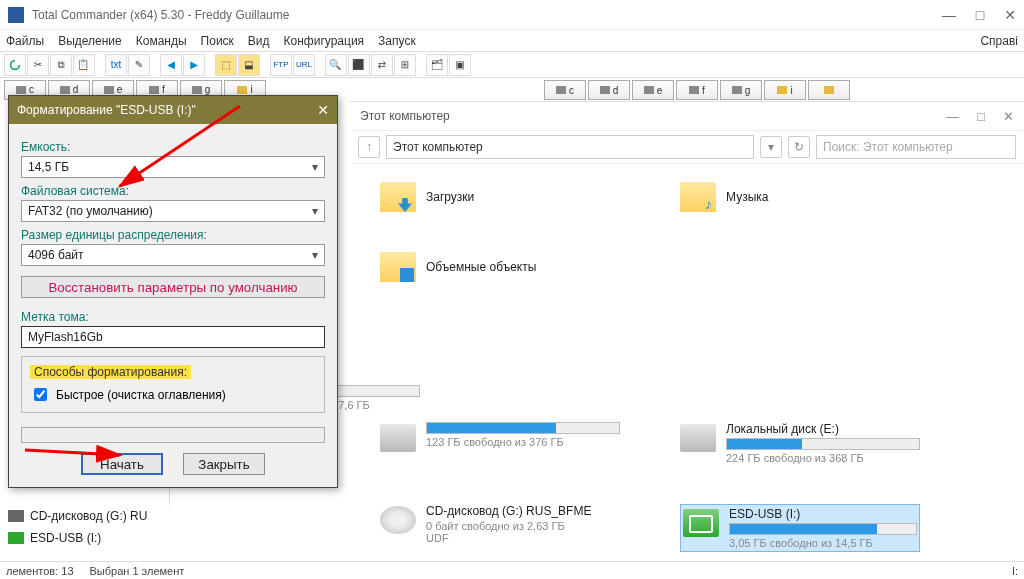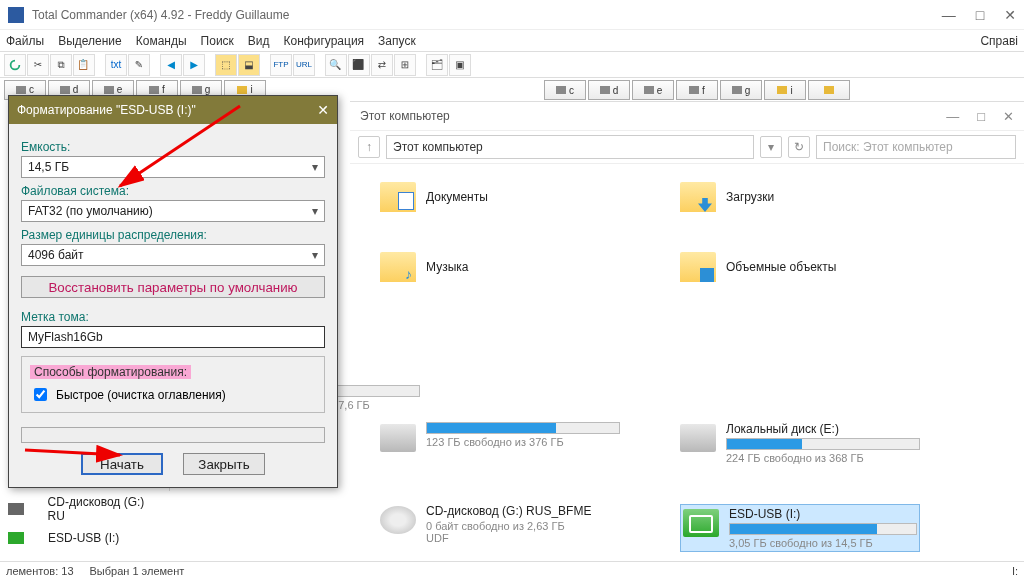--- a/index.html
+++ b/index.html
@@ -59,21 +59,21 @@
 .drive-info { flex: 1; }
 .drive-info .dname { color: #222; margin-bottom: 2px; }
 .drive-info .dbar { height: 12px; border: 1px solid #bbb; background: #eee; margin-bottom: 2px; }
 .drive-info .dbar .dfill { height: 100%; background: #2c9ae5; }
 .drive-info .dsub { color: #888; font-size: 11px; }
 .drive-item.selected { background: #cce8ff; border: 1px solid #7fb8e8; padding: 2px; }
 .drive-item.selected .drive-info .dbar .dfill { background: #2c9ae5; }
 
 
 .left-tree { position: absolute; bottom: 0; left: 0; width: 170px; background:#fff; }
-.left-tree .litem { display: flex; align-items: center; gap: 24px; padding: 4px 8px; color: #222; }
+.left-tree .litem { display: flex; align-items: center; gap: 6px; padding: 4px 8px; color: #222; }
 .left-tree .licon { width: 16px; height: 12px; background: #666; }
 .left-tree .licon.usb { background: #2ca82c; }
 
 
 .left-drive { position: absolute; top: 385px; left: 180px; display: flex; gap: 10px; align-items: flex-start; width: 240px; }
 
 
 .statusbar { position: absolute; left: 0; right: 0; bottom: 0; height: 18px; background: #fff; border-top: 1px solid #ddd; display: flex; align-items: center; padding: 0 6px; gap: 16px; color: #444; font-size: 11px; margin-top: 30px; }
 .statusbar .rightstat { margin-left: auto; }
 
@@ -81,38 +81,38 @@
 .dialog { position: absolute; left: 8px; top: 95px; width: 330px; background: #f0f0f0; border: 1px solid #444; box-shadow: 2px 2px 8px rgba(0,0,0,.35); }
 .dlg-title { height: 28px; background: #827a3a; color: #fff; display: flex; align-items: center; padding: 0 8px; font-size: 12px; }
 .dlg-title .close { margin-left: auto; font-size: 14px; cursor: default; }
 .dlg-body { padding: 10px 12px 12px; }
 .dlg-body label { display: block; color: #0f766e; margin: 6px 0 2px; }
 .dlg-body .combo { width: 100%; height: 22px; border: 1px solid #999; background: #fff; display: flex; align-items: center; padding: 0 6px; color: #222; position: relative; }
 .dlg-body .combo::after { content: "▾"; position: absolute; right: 6px; color: #555; }
 .dlg-body input[type=text] { width: 100%; height: 22px; border: 1px solid #333; background: #fff; padding: 0 6px; font-size: 12px; color: #222; }
 .restore-btn { width: 100%; height: 22px; margin: 10px 0 6px; background: #e7e7e7; border: 1px solid #999; color: #be185d; }
 .fieldset { border: 1px solid #bbb; padding: 8px; margin-top: 8px; }
-.fieldset .legend { margin-top: -14px; background: #f9a8d4; padding: 0 4px; display: inline-block; color: #333; }
+.fieldset .legend { margin-top: -14px; background: #fde047; padding: 0 4px; display: inline-block; color: #333; }
 .chk { display: flex; align-items: center; gap: 6px; margin-top: 6px; }
 .chk input { width: 13px; height: 13px; }
 .progress { width: 100%; height: 16px; border: 1px solid #aaa; background: #eee; margin: 14px 0 10px; }
 .dlg-btns { display: flex; justify-content: center; gap: 20px; margin-top: 4px; }
 .dlg-btn { width: 82px; height: 22px; background: #e7e7e7; border: 1px solid #888; color: #222; }
 .dlg-btn.primary { border: 2px solid #2c68c4; }
 
 
 .arrow { position: absolute; pointer-events: none; }
 .arrow svg { overflow: visible; }
 </style>
 </head>
 <body>
 
 <div class="titlebar">
   <div class="appicon"></div>
-  <div class="title">Total Commander (x64) 4.92 - Freddy Guillaume</div>
+  <div class="title">Total Commander (x64) 5.30 - Freddy Guillaume</div>
   <div class="winbtns">
     <span>—</span>
     <span>□</span>
     <span>✕</span>
   </div>
 </div>
 
 <div class="menubar">
   <span>Файлы</span>
   <span>Выделение</span>
@@ -229,24 +229,20 @@
         <div class="nav-arrow">↑</div>
         <div class="addr">
             <span>Этот компьютер</span>
           </div>
         <div class="nav-arrow">▾</div>
         <div class="nav-arrow">↻</div>
         <div class="srch">Поиск: Этот компьютер</div>
       </div>
       <div class="exp-body">
         <div class="folder-item">
-          <div class="folder-icon doc"></div>
-          <div class="flabel">Документы</div>
-        </div>
-        <div class="folder-item">
           <div class="folder-icon dl"></div>
           <div class="flabel">Загрузки</div>
         </div>
         <div class="folder-item">
           <div class="folder-icon mus"></div>
           <div class="flabel">Музыка</div>
         </div>
         <div class="folder-item">
           <div class="folder-icon obj"></div>
           <div class="flabel">Объемные объекты</div>

